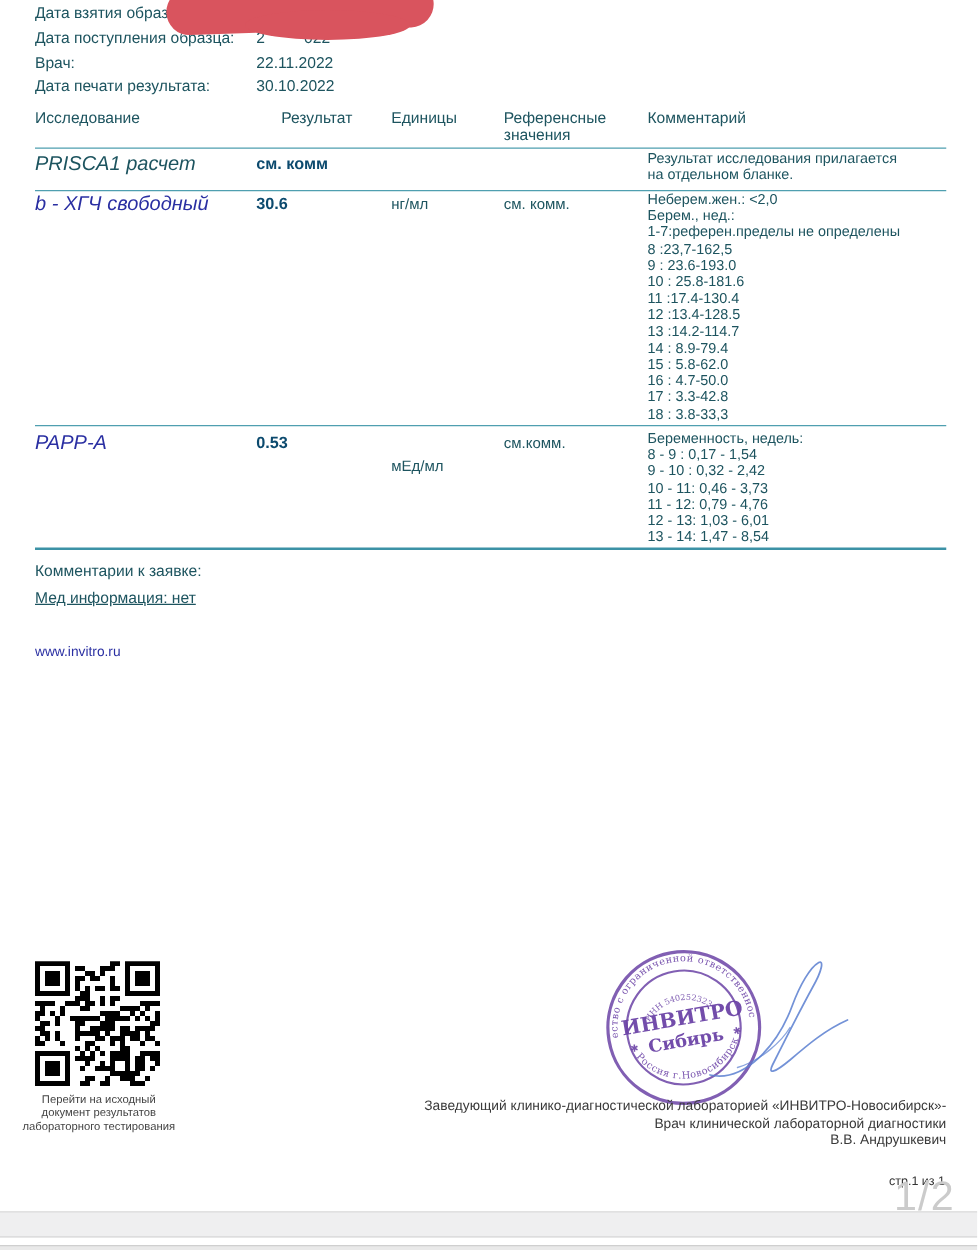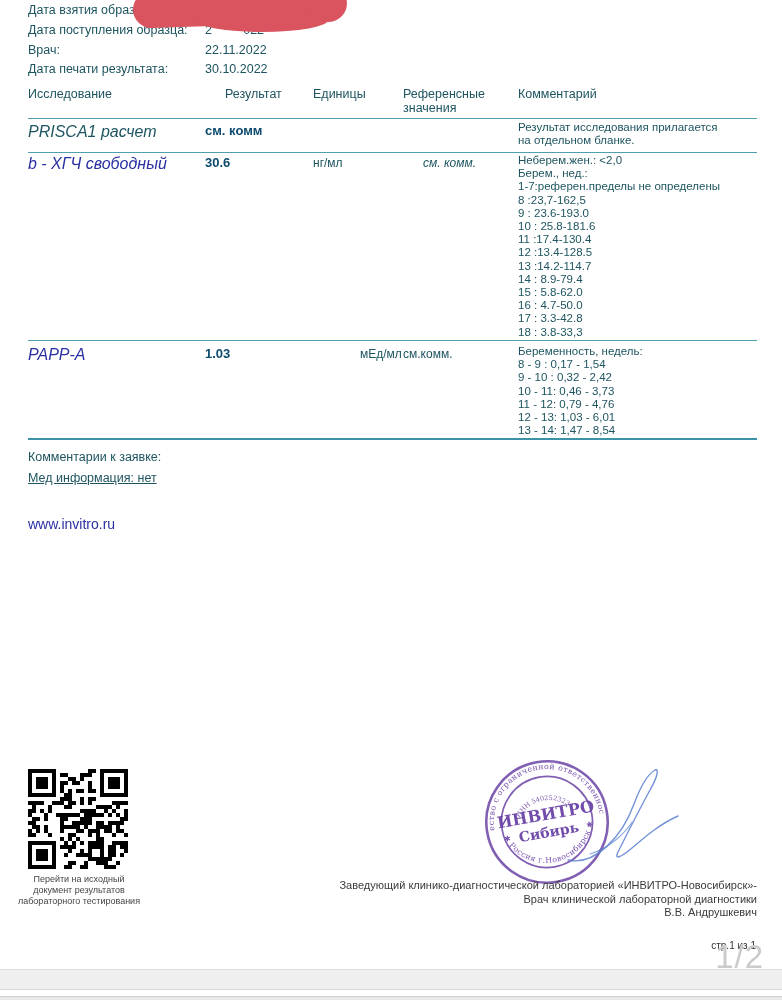--- a/index.html
+++ b/index.html
@@ -20,21 +20,21 @@
   .th{font-size:12.5px;color:#1d545f;white-space:pre-line;}
   .cell-name{font-size:16px;font-style:italic;}
   .link-blue{color:#2a2fa2;}
   .cell-result{font-size:13px;font-weight:bold;color:#0c4a6e;}
   .cell-units,.cell-ref{font-size:12px;color:#1d545f;}
   .cell-comment{font-size:11.5px;line-height:13.2px;color:#1d545f;white-space:pre-line;width:250px;}
   
   .note{font-size:12.5px;color:#1d545f;}
   .attn-wrap{font-size:12.5px;line-height:13.8px;width:732px;color:#1d545f;}
   .orange{color:#ee7326;}
-  .linkline{font-size:14px;color:#2a2fa2;}
+  .linkline{font-size:11px;color:#2a2fa2;}
   
   .qr-caption{font-size:9px;line-height:11px;color:#444;text-align:center;white-space:pre-line;width:170px;}
   .signoff{font-size:11px;line-height:13.5px;color:#3a3a3a;text-align:right;white-space:pre-line;width:460px;}
   .pageind{font-size:10px;color:#333;}
   .watermark{font-size:33px;color:#cbcbcb;font-weight:400;letter-spacing:1px;}
   .band{left:0;width:782px;background:#efeff0;border-top:1px solid #dcdcdc;border-bottom:1px solid #d8d8d8;}
   .bottomstrip{left:0;width:782px;background:#e9e9e9;border-top:1px solid #cfcfcf;}
 </style>
 </head>
 <body>
@@ -64,41 +64,41 @@
   <div class="abs cell-name" style="left:28px;top:123px;">PRISCA1 расчет</div>
   <div class="abs cell-result" style="left:205px;top:123px;">см. комм</div>
   <div class="abs cell-comment" style="left:518px;top:121px;">Результат исследования прилагается
 на отдельном бланке.</div>
 
   <div class="abs hline" style="top:152px;"></div>
 
   <div class="abs cell-name link-blue" style="left:28px;top:155px;">b - ХГЧ свободный</div>
   <div class="abs cell-result" style="left:205px;top:155px;">30.6</div>
   <div class="abs cell-units" style="left:313px;top:156px;">нг/мл</div>
-  <div class="abs cell-ref" style="left:423px;top:156px;font-style:italic;">см. комм.</div>
+  <div class="abs cell-ref" style="left:403px;top:156px;">см. комм.</div>
   <div class="abs cell-comment" style="left:518px;top:154px;">Неберем.жен.: &lt;2,0
 Берем., нед.:
 1-7:референ.пределы не определены
 8 :23,7-162,5
 9 : 23.6-193.0
 10 : 25.8-181.6
 11 :17.4-130.4
 12 :13.4-128.5
 13 :14.2-114.7
 14 : 8.9-79.4
 15 : 5.8-62.0
 16 : 4.7-50.0
 17 : 3.3-42.8
 18 : 3.8-33,3</div>
 
   <div class="abs hline" style="top:340px;"></div>
 
   <div class="abs cell-name link-blue" style="left:28px;top:346px;">PAPP-A</div>
-  <div class="abs cell-result" style="left:205px;top:346px;">1.03</div>
-  <div class="abs cell-units" style="left:313px;top:347px;margin-left:47px;">мЕд/мл</div>
+  <div class="abs cell-result" style="left:205px;top:346px;">0.53</div>
+  <div class="abs cell-units" style="left:313px;top:366px;">мЕд/мл</div>
   <div class="abs cell-ref" style="left:403px;top:347px;">см.комм.</div>
   <div class="abs cell-comment" style="left:518px;top:345px;">Беременность, недель:
 8 - 9 : 0,17 - 1,54
 9 - 10 : 0,32 - 2,42
 10 - 11: 0,46 - 3,73
 11 - 12: 0,79 - 4,76
 12 - 13: 1,03 - 6,01
 13 - 14: 1,47 - 8,54</div>
 
   <div class="abs hline thick" style="top:438px;"></div>

